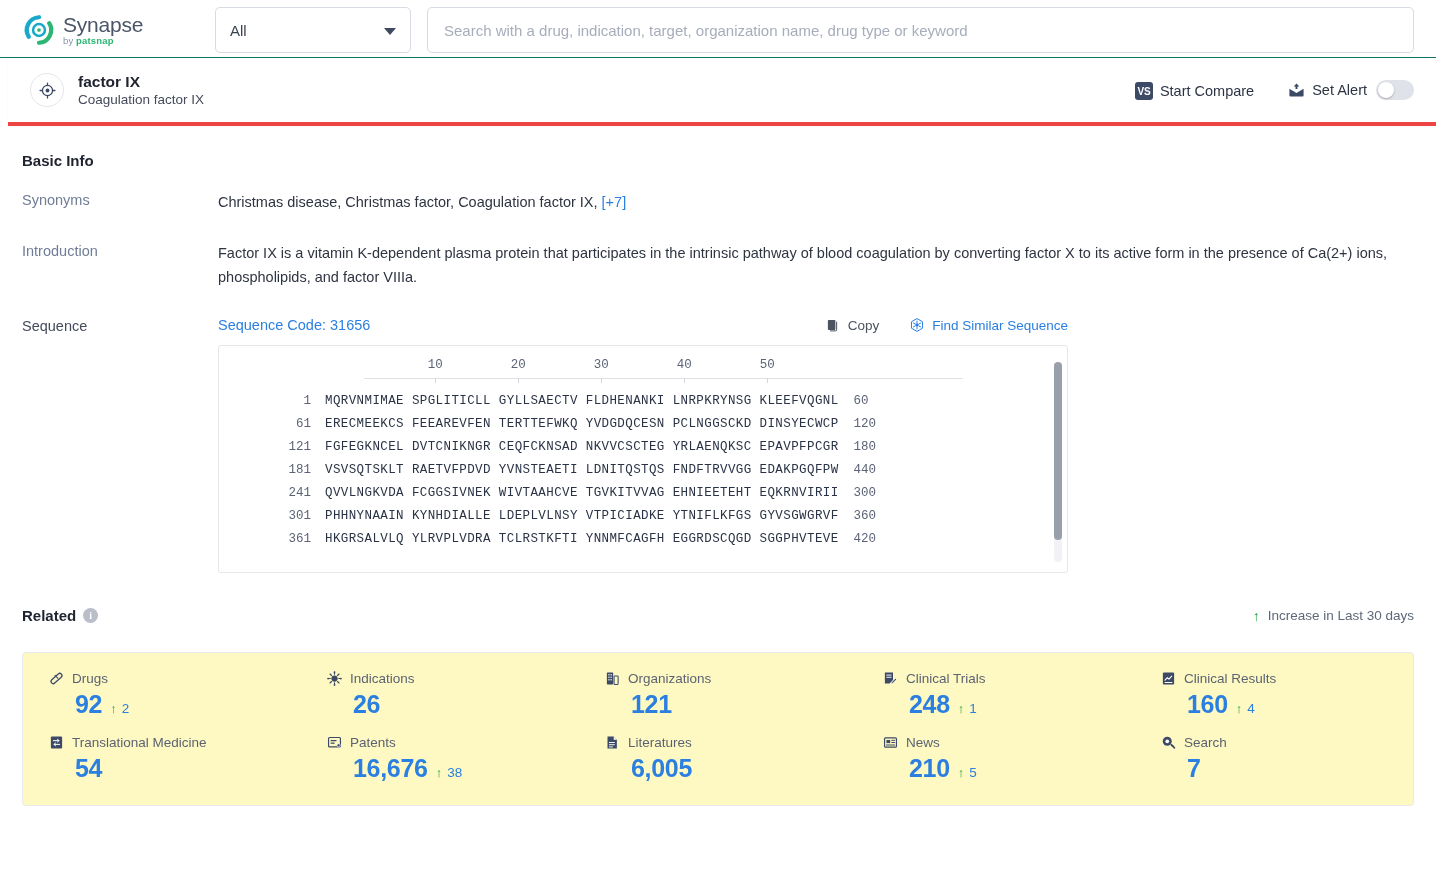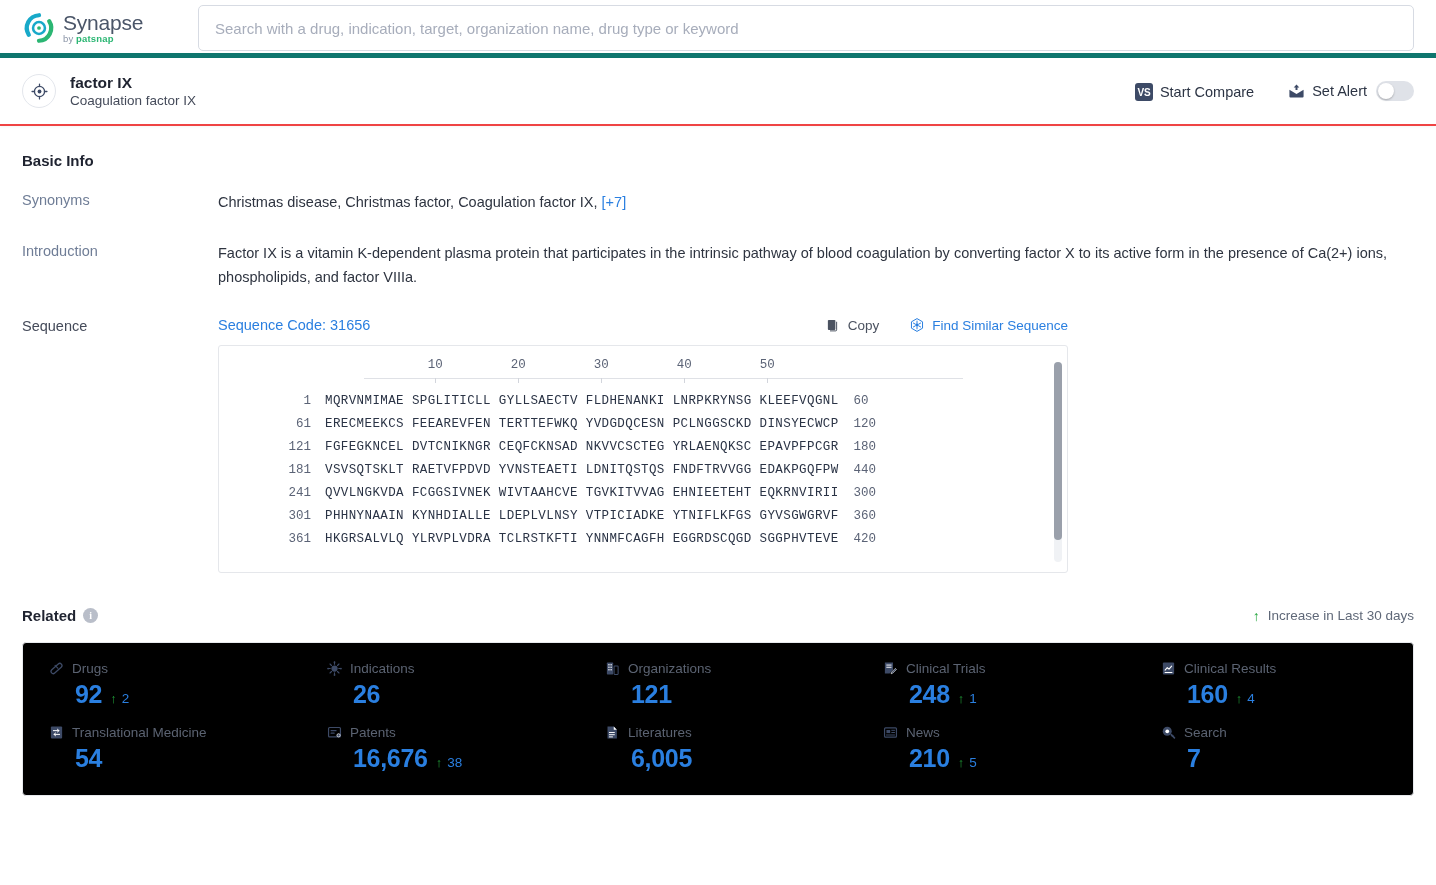--- a/index.html
+++ b/index.html
@@ -11,21 +11,21 @@
     color: #3c3c3c;
     overflow: hidden;
   }
 
   
   .topbar {
     height: 58px;
     display: flex;
     align-items: center;
     padding: 3px 0 0 22px;
-    border-bottom: 5px solid #0f766e;
+    border-bottom: 1px solid #0f766e;
     background: #fff;
   }
   .logo-wrap { display: flex; align-items: center; width: 160px; }
   .logo-mark { width: 34px; height: 34px; flex: 0 0 34px; }
   .logo-text { margin-left: 7px; line-height: 1; }
   .logo-title {
     font-size: 21px; color: #4a5568; font-weight: 400;
     letter-spacing: -.2px; display: block;
   }
   .logo-sub {
@@ -65,23 +65,24 @@
     font-size: 15px; font-family: inherit; color: #0f172a;
     background: transparent;
   }
   .search-box input::placeholder { color: #a7adbb; }
 
   
   .entity-bar {
     height: 68px;
     display: flex; align-items: center;
     padding: 0 22px 0 22px;
-    border-bottom: 2px solid #ef4444;
+    border-bottom: 4px solid #ef4444;
     box-shadow: 0 1px 3px rgba(0,0,0,.04);
     background: #fff;
+    margin-left: 8px;
   }
   .entity-icon {
     width: 34px; height: 34px; border-radius: 50%;
     border: 1px solid #e3e6ec;
     display: flex; align-items: center; justify-content: center;
     flex: 0 0 34px;
   }
   .entity-names { margin-left: 14px; }
   .entity-title {
     font-size: 15.5px; font-weight: bold; color: #1f2330; line-height: 1.25;
@@ -201,25 +202,25 @@
     display: flex; align-items: center; justify-content: center;
     margin-left: 7px; font-family: "Liberation Serif", serif;
   }
   .legend {
     margin-left: auto; display: flex; align-items: center;
     font-size: 13.5px; color: #5f6878;
   }
   .up-arrow { color: #21a43a; font-size: 14px; margin-right: 8px; font-weight: bold; }
 
   .related-card {
-    margin-top: 18px;
+    margin-top: 28px;
     border: 1px solid #e7e9ed;
     border-radius: 4px;
     padding: 18px 0 22px 0;
-    background: #000000;
+    background: #fef9c3;
   }
   .stat-grid {
     display: grid;
     grid-template-columns: repeat(5, 1fr);
     row-gap: 16px;
   }
   .stat {
     padding-left: 26px;
   }
   .stat-top { display: flex; align-items: center; }
@@ -251,20 +252,24 @@
         <circle cx="20" cy="20" r="7" fill="none" stroke="#18a9c9" stroke-width="3"></circle>
         <circle cx="20" cy="20" r="2.2" fill="#2bb673"></circle>
       </svg>
     </span>
     <span class="logo-text">
       <span class="logo-title">Synapse</span>
       <span class="logo-sub"><span>by </span><b>patsnap</b></span>
     </span>
   </div>
 
+  <div class="scope-select">
+    <span>All</span>
+    <span class="scope-caret"></span>
+  </div>
 
   <div class="search-box" style="margin-right:22px;">
     <input type="text" placeholder="Search with a drug, indication, target, organization name, drug type or keyword" style="">
   </div>
 </div>
 
 <div class="entity-bar">
   <span class="entity-icon">
     <svg viewBox="0 0 24 24" width="19" height="19" fill="none" stroke="#3d4a66" stroke-width="1.6">
       <circle cx="12" cy="12" r="6.4"></circle>

